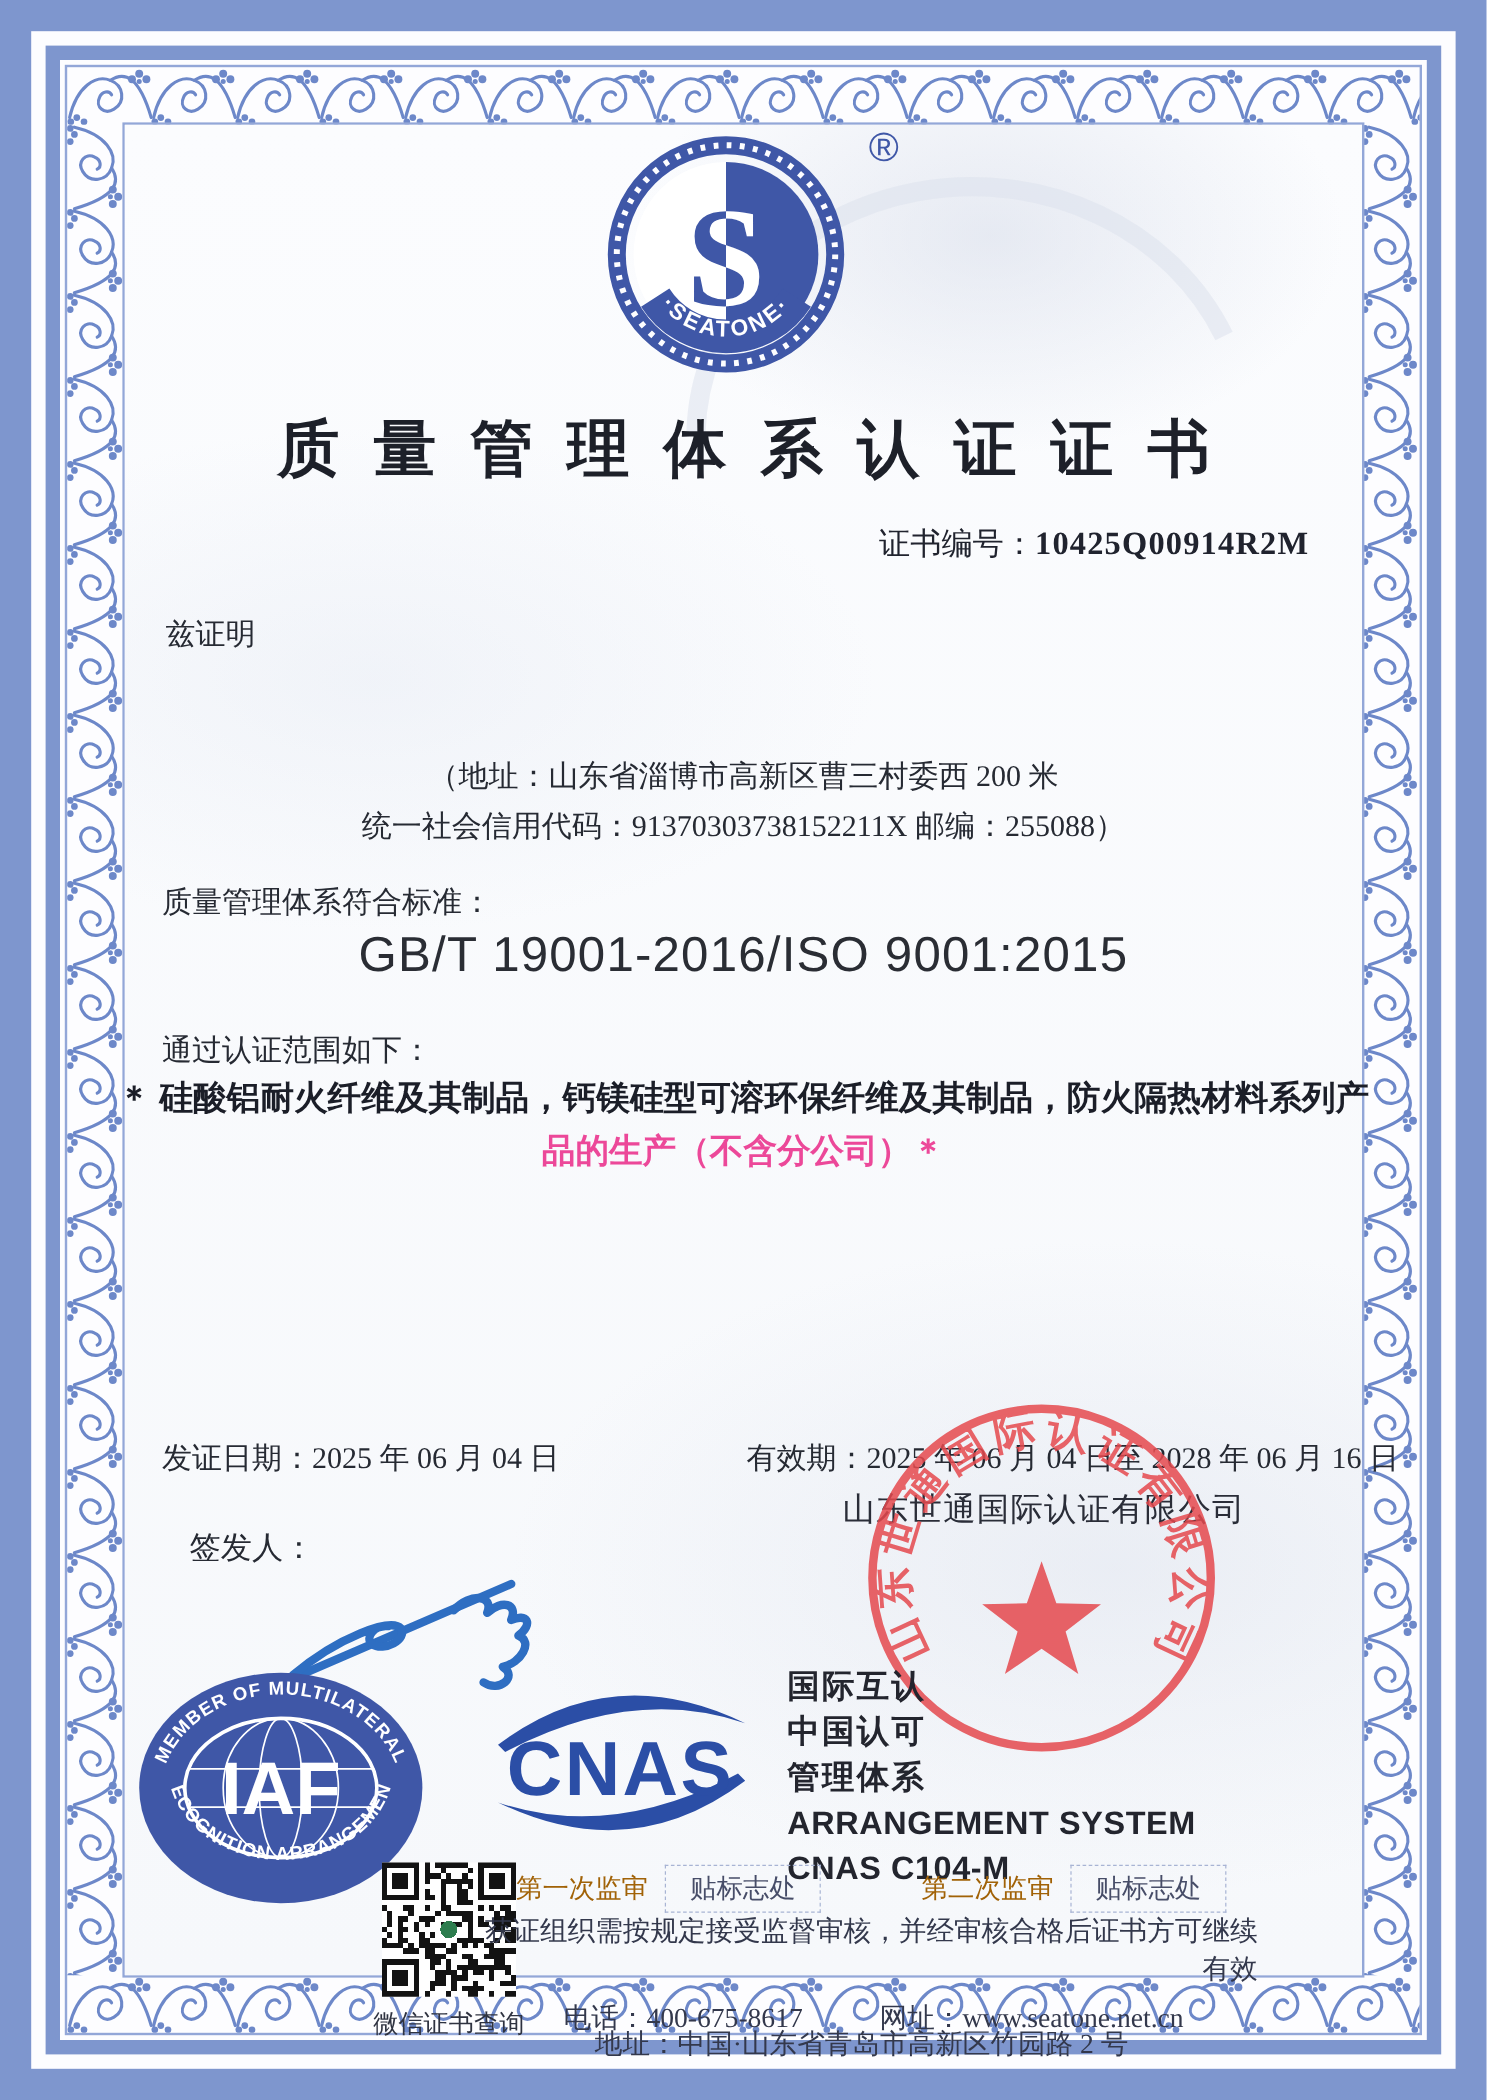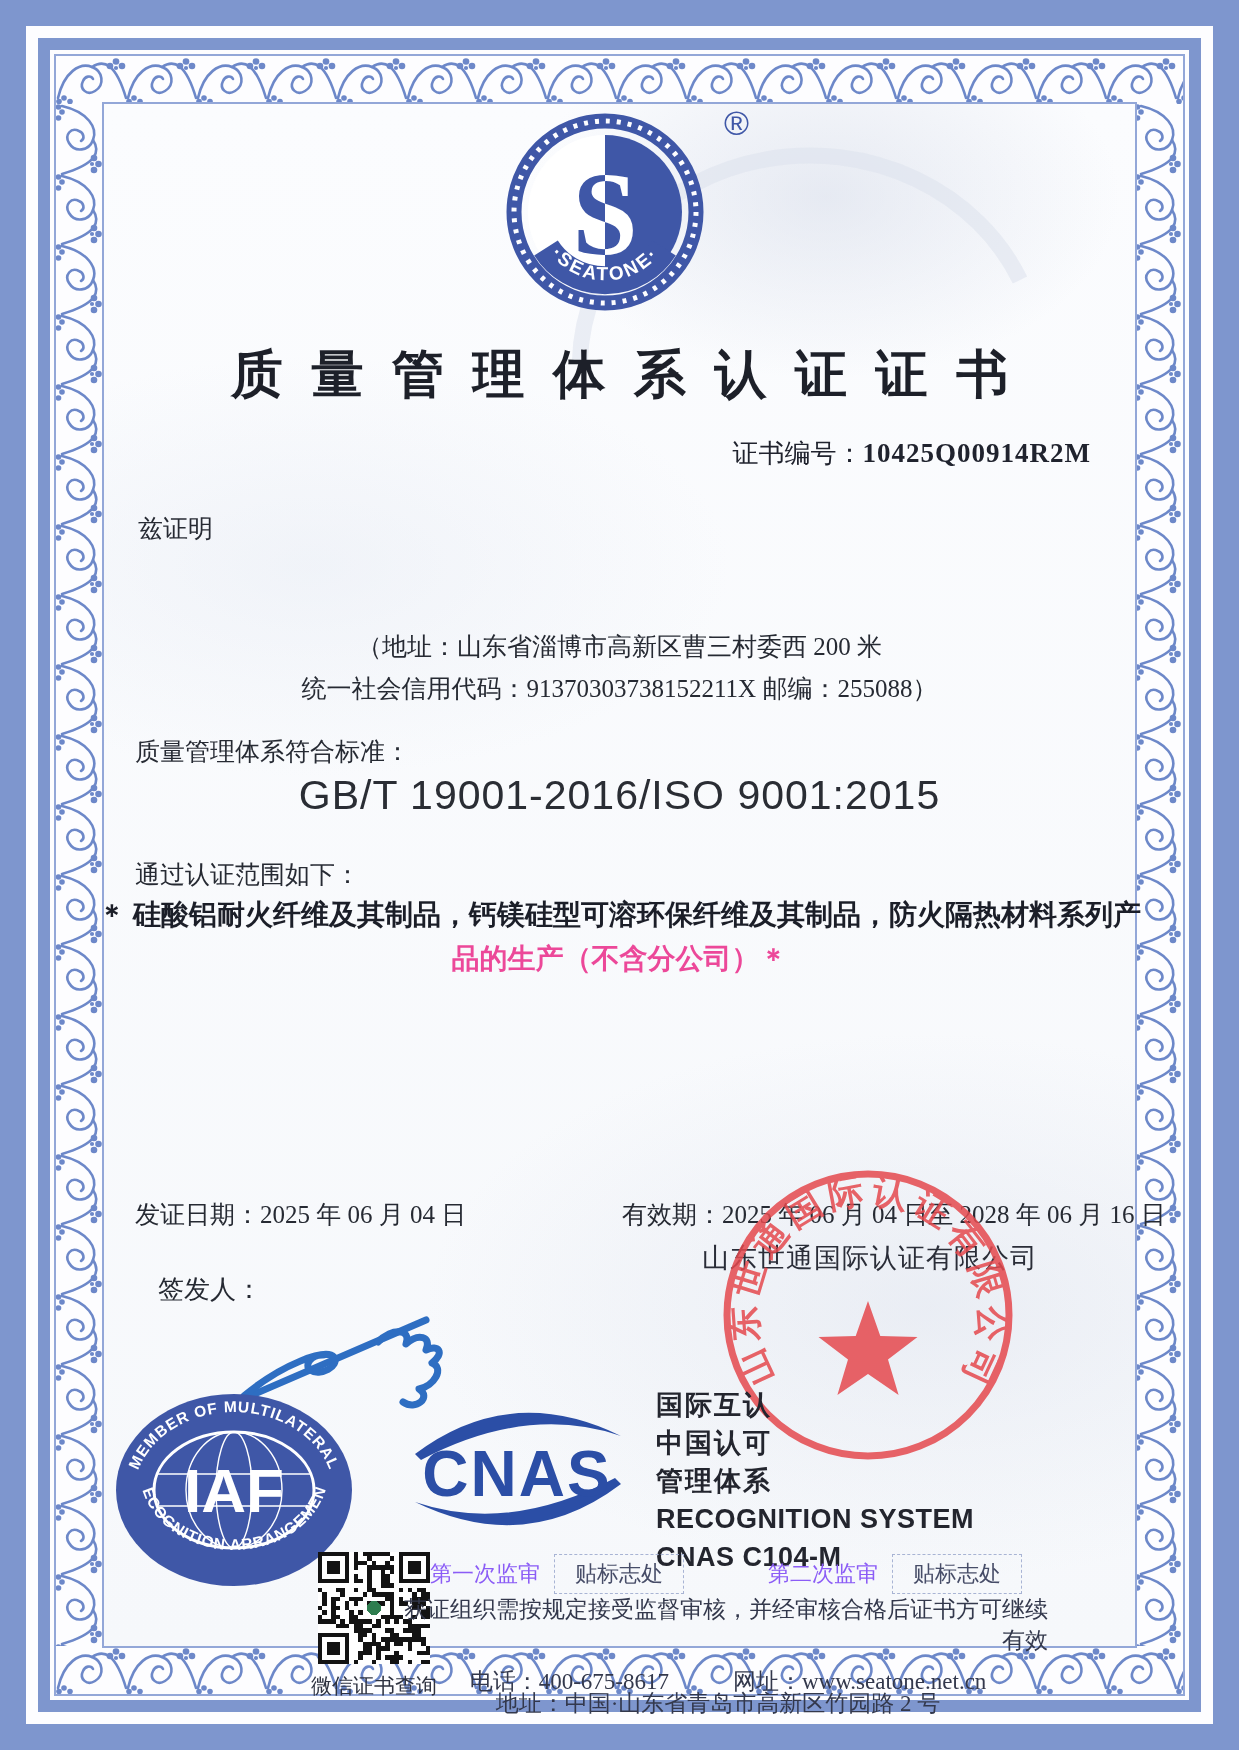--- a/index.html
+++ b/index.html
@@ -42,21 +42,21 @@
   .legal{top:1062px;left:135px;width:969px;font-size:23px;line-height:45px;text-align:justify;color:#2c3038}
   .issue{top:1198px;left:135px;font-size:25px}
   .valid{top:1198px;left:622px;font-size:25px}
   .issuer{top:1240px;left:620px;width:500px;text-align:center;font-size:27px;color:#2a2d38;letter-spacing:1px}
   .signer{top:1272px;left:158px;font-size:26px}
   .recog{top:1386px;left:656px;line-height:38px}
   .recog .cn{font-size:27px;font-weight:bold;color:#23252e;letter-spacing:2px}
   .recog .en{font-size:27px;font-weight:bold;color:#23252e;
              font-family:"Liberation Sans","DejaVu Sans",sans-serif;letter-spacing:.5px}
   .auditrow{top:1554px;left:430px;width:620px;display:flex;align-items:center;gap:14px}
-  .auditrow .lbl{font-size:22px;color:#8b5cf6;white-space:nowrap}
+  .auditrow .lbl{font-size:22px;color:#a16207;white-space:nowrap}
   .tagbox{border:1.5px dashed #a8b4d4;padding:4px 20px;font-size:22px;color:#474d68;white-space:nowrap}
   .gap2{width:56px}
   .note{top:1594px;left:388px;width:660px;text-align:right;font-size:23px;color:#33384c}
   .orgaddr{top:1688px;left:388px;width:660px;text-align:center;font-size:23px;color:#33384c}
   .phoneline{top:1666px;left:388px;width:680px;text-align:center;font-size:23px;color:#33384c}
   .phoneline .gap{display:inline-block;width:64px}
   .qrcap{top:1672px;left:304px;width:140px;text-align:center;font-size:21px;color:#2e3240}
   .regmark{top:104px;left:724px;font-size:34px;color:var(--navy);font-family:"Liberation Sans",sans-serif}
 </style>
 </head>
@@ -1218,21 +1218,21 @@
   <svg class="abs" style="top:1398px;left:385px" width="265" height="145" viewBox="0 0 265 145">
     <path d="M30 56 Q125 -16 236 38 Q142 6 36 62 Z" fill="var(--cnas)"></path>
     <path d="M236 86 Q141 158 30 104 Q124 136 230 80 Z" fill="var(--cnas)"></path>
     <text x="132" y="98" text-anchor="middle" font-size="64" font-weight="bold" font-family="Liberation Sans,sans-serif" fill="var(--cnas)" letter-spacing="2">CNAS</text>
   </svg>
 
   <div class="abs recog">
     <div class="cn">国际互认</div>
     <div class="cn">中国认可</div>
     <div class="cn">管理体系</div>
-    <div class="en">RECOGNITION SYSTEM</div>
+    <div class="en">ARRANGEMENT SYSTEM</div>
     <div class="en">CNAS C104-M</div>
   </div>
 
   <svg class="abs" id="qr-svg" style="top:1552px;left:318px" width="112" height="112" viewBox="0 0 25 25" shape-rendering="crispEdges">
       <rect width="25" height="25" fill="#fff"></rect>
       <rect x="0" y="0" width="1" height="1" fill="#131313"></rect>
       <rect x="1" y="0" width="1" height="1" fill="#131313"></rect>
       <rect x="2" y="0" width="1" height="1" fill="#131313"></rect>
       <rect x="3" y="0" width="1" height="1" fill="#131313"></rect>
       <rect x="4" y="0" width="1" height="1" fill="#131313"></rect>

